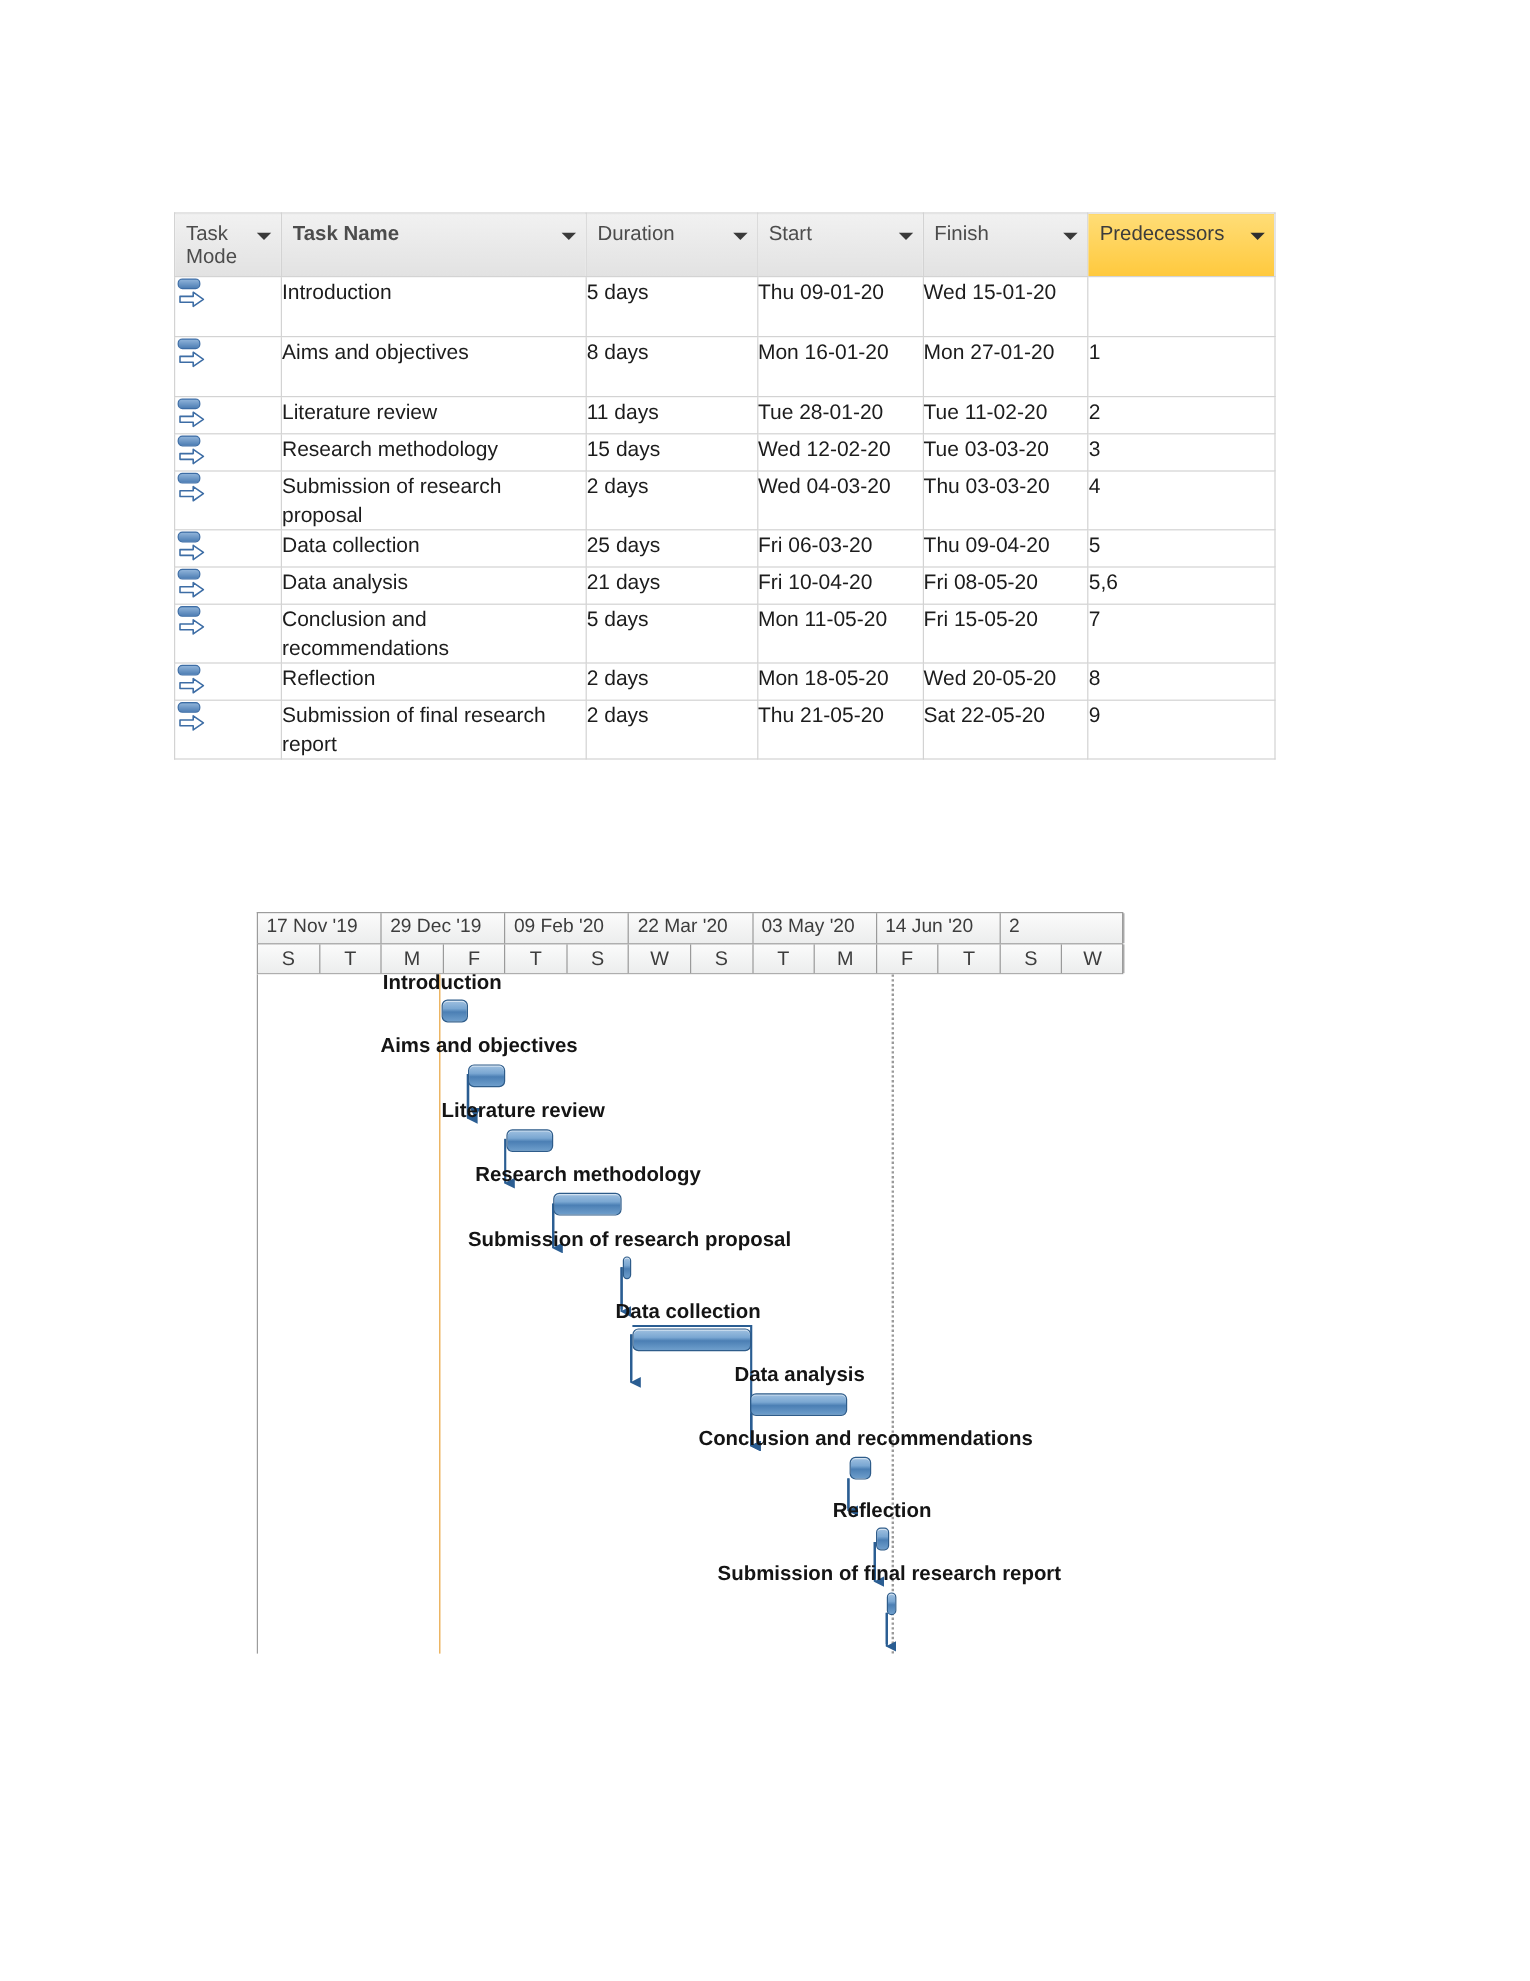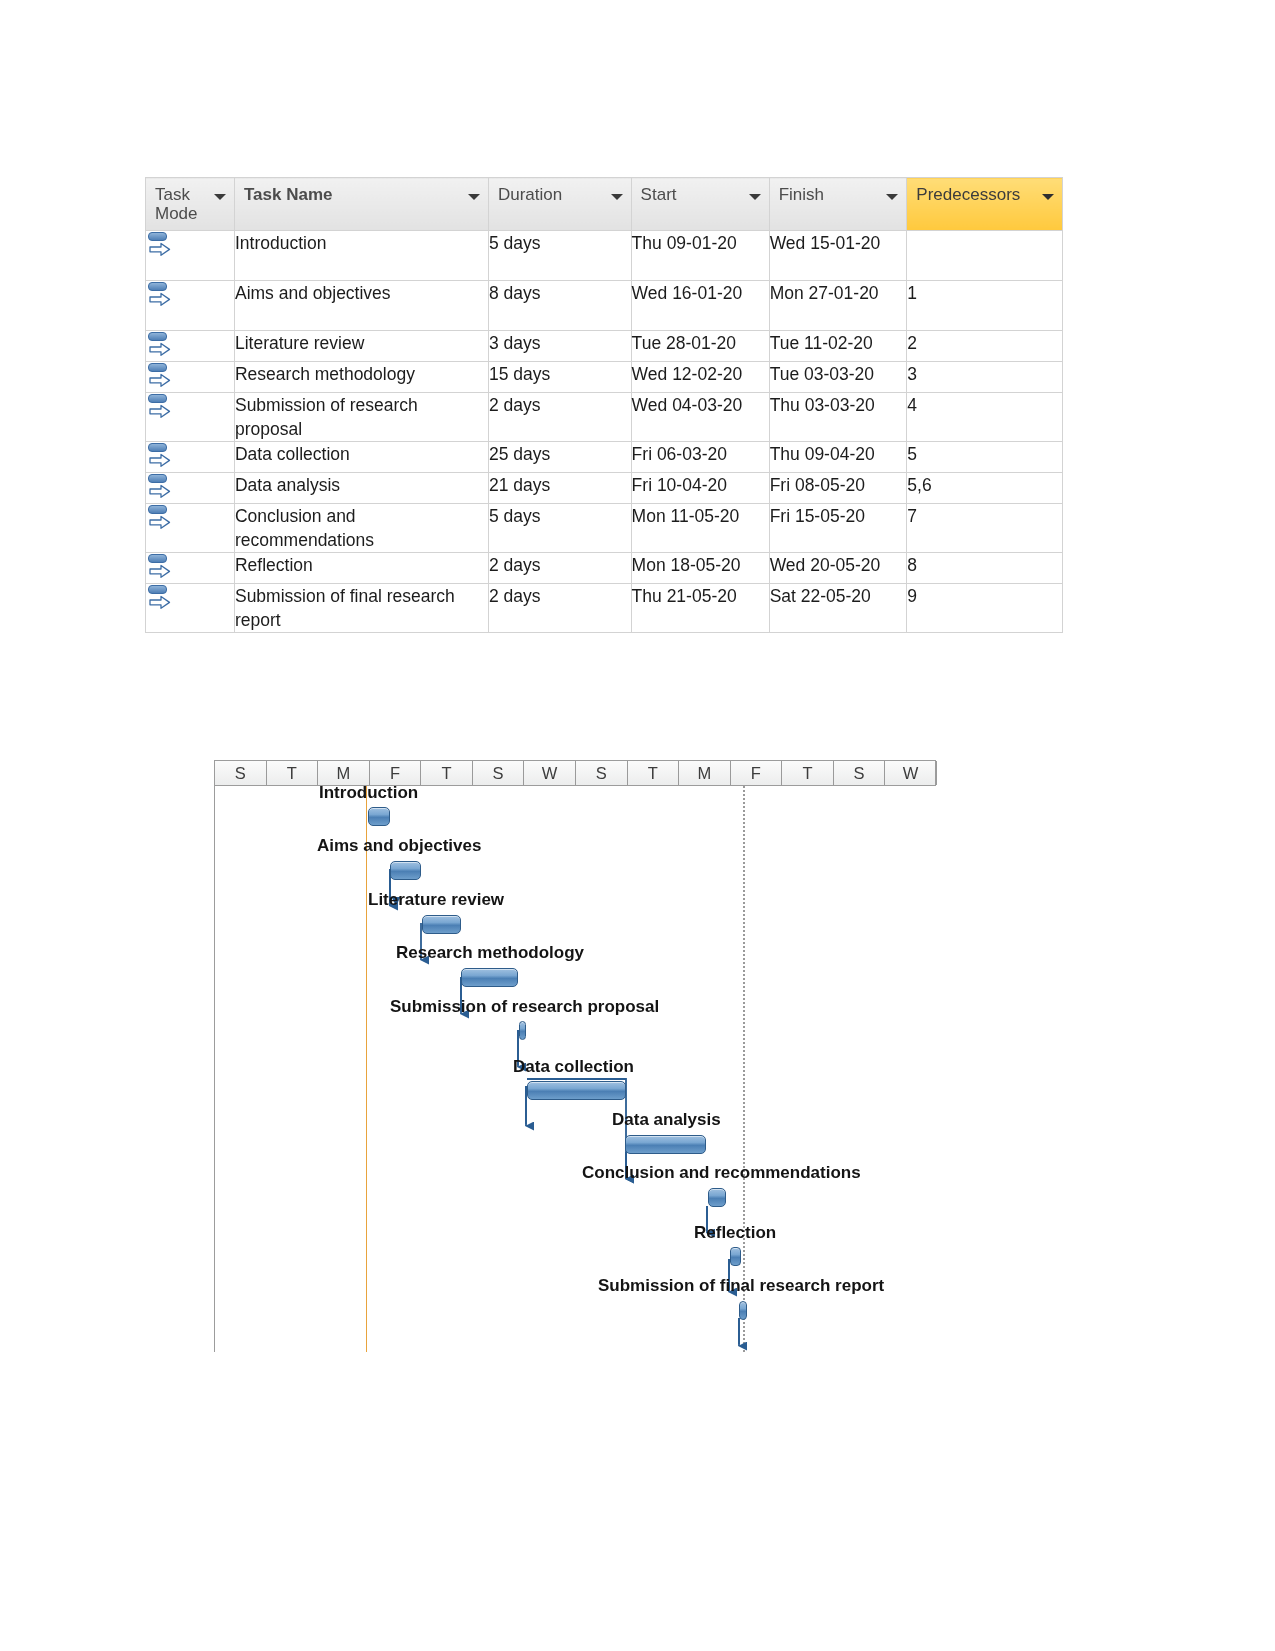--- a/index.html
+++ b/index.html
@@ -249,35 +249,35 @@
           <td class="cell-mode">
 <span class="mode-icon">
   <span class="pin"></span>
   <svg class="arrow" viewBox="0 0 22 15" xmlns="http://www.w3.org/2000/svg">
     <path d="M1,5 L12,5 L12,1.5 L20.5,7.4 L12,13.3 L12,9.8 L1,9.8 Z" fill="#ffffff" stroke="#3d6da5" stroke-width="1.3" stroke-linejoin="round"></path>
   </svg>
 </span>
           </td>
           <td class="cell-name">Aims and objectives</td>
           <td>8 days</td>
-          <td>Wed 16-01-20</td>
+          <td>Mon 16-01-20</td>
           <td>Mon 27-01-20</td>
           <td>1</td>
         </tr>
         <tr class="r3">
           <td class="cell-mode">
 <span class="mode-icon">
   <span class="pin"></span>
   <svg class="arrow" viewBox="0 0 22 15" xmlns="http://www.w3.org/2000/svg">
     <path d="M1,5 L12,5 L12,1.5 L20.5,7.4 L12,13.3 L12,9.8 L1,9.8 Z" fill="#ffffff" stroke="#3d6da5" stroke-width="1.3" stroke-linejoin="round"></path>
   </svg>
 </span>
           </td>
           <td class="cell-name">Literature review</td>
-          <td>3 days</td>
+          <td>11 days</td>
           <td>Tue 28-01-20</td>
           <td>Tue 11-02-20</td>
           <td>2</td>
         </tr>
         <tr class="r4">
           <td class="cell-mode">
 <span class="mode-icon">
   <span class="pin"></span>
   <svg class="arrow" viewBox="0 0 22 15" xmlns="http://www.w3.org/2000/svg">
     <path d="M1,5 L12,5 L12,1.5 L20.5,7.4 L12,13.3 L12,9.8 L1,9.8 Z" fill="#ffffff" stroke="#3d6da5" stroke-width="1.3" stroke-linejoin="round"></path>
@@ -378,20 +378,29 @@
           <td>2 days</td>
           <td>Thu 21-05-20</td>
           <td>Sat 22-05-20</td>
           <td>9</td>
         </tr>
       </tbody>
   </table>
 
   <div id="gantt">
 
+    <div class="tl-top" id="tl-top-row">
+        <div class="tl-cell">17 Nov '19</div>
+        <div class="tl-cell">29 Dec '19</div>
+        <div class="tl-cell">09 Feb '20</div>
+        <div class="tl-cell">22 Mar '20</div>
+        <div class="tl-cell">03 May '20</div>
+        <div class="tl-cell">14 Jun '20</div>
+        <div class="tl-cell">2</div>
+      </div>
     <div class="tl-bot" id="tl-bot-row">
         <div class="tl-cell">S</div>
         <div class="tl-cell">T</div>
         <div class="tl-cell">M</div>
         <div class="tl-cell">F</div>
         <div class="tl-cell">T</div>
         <div class="tl-cell">S</div>
         <div class="tl-cell">W</div>
         <div class="tl-cell">S</div>
         <div class="tl-cell">T</div>

